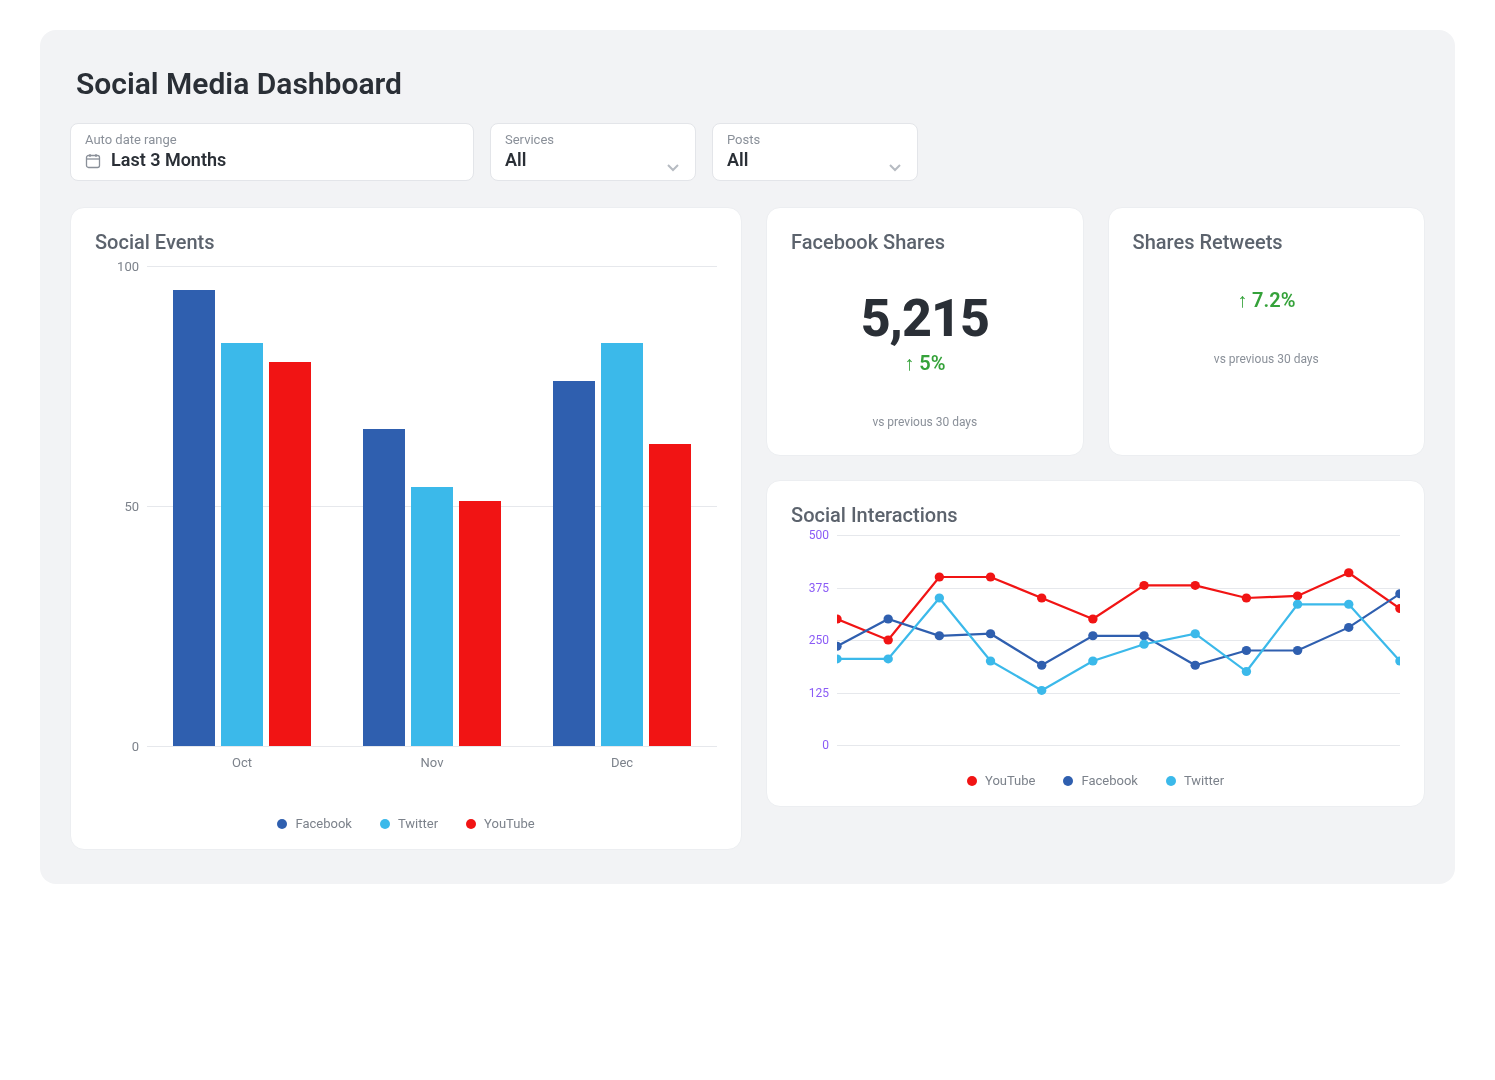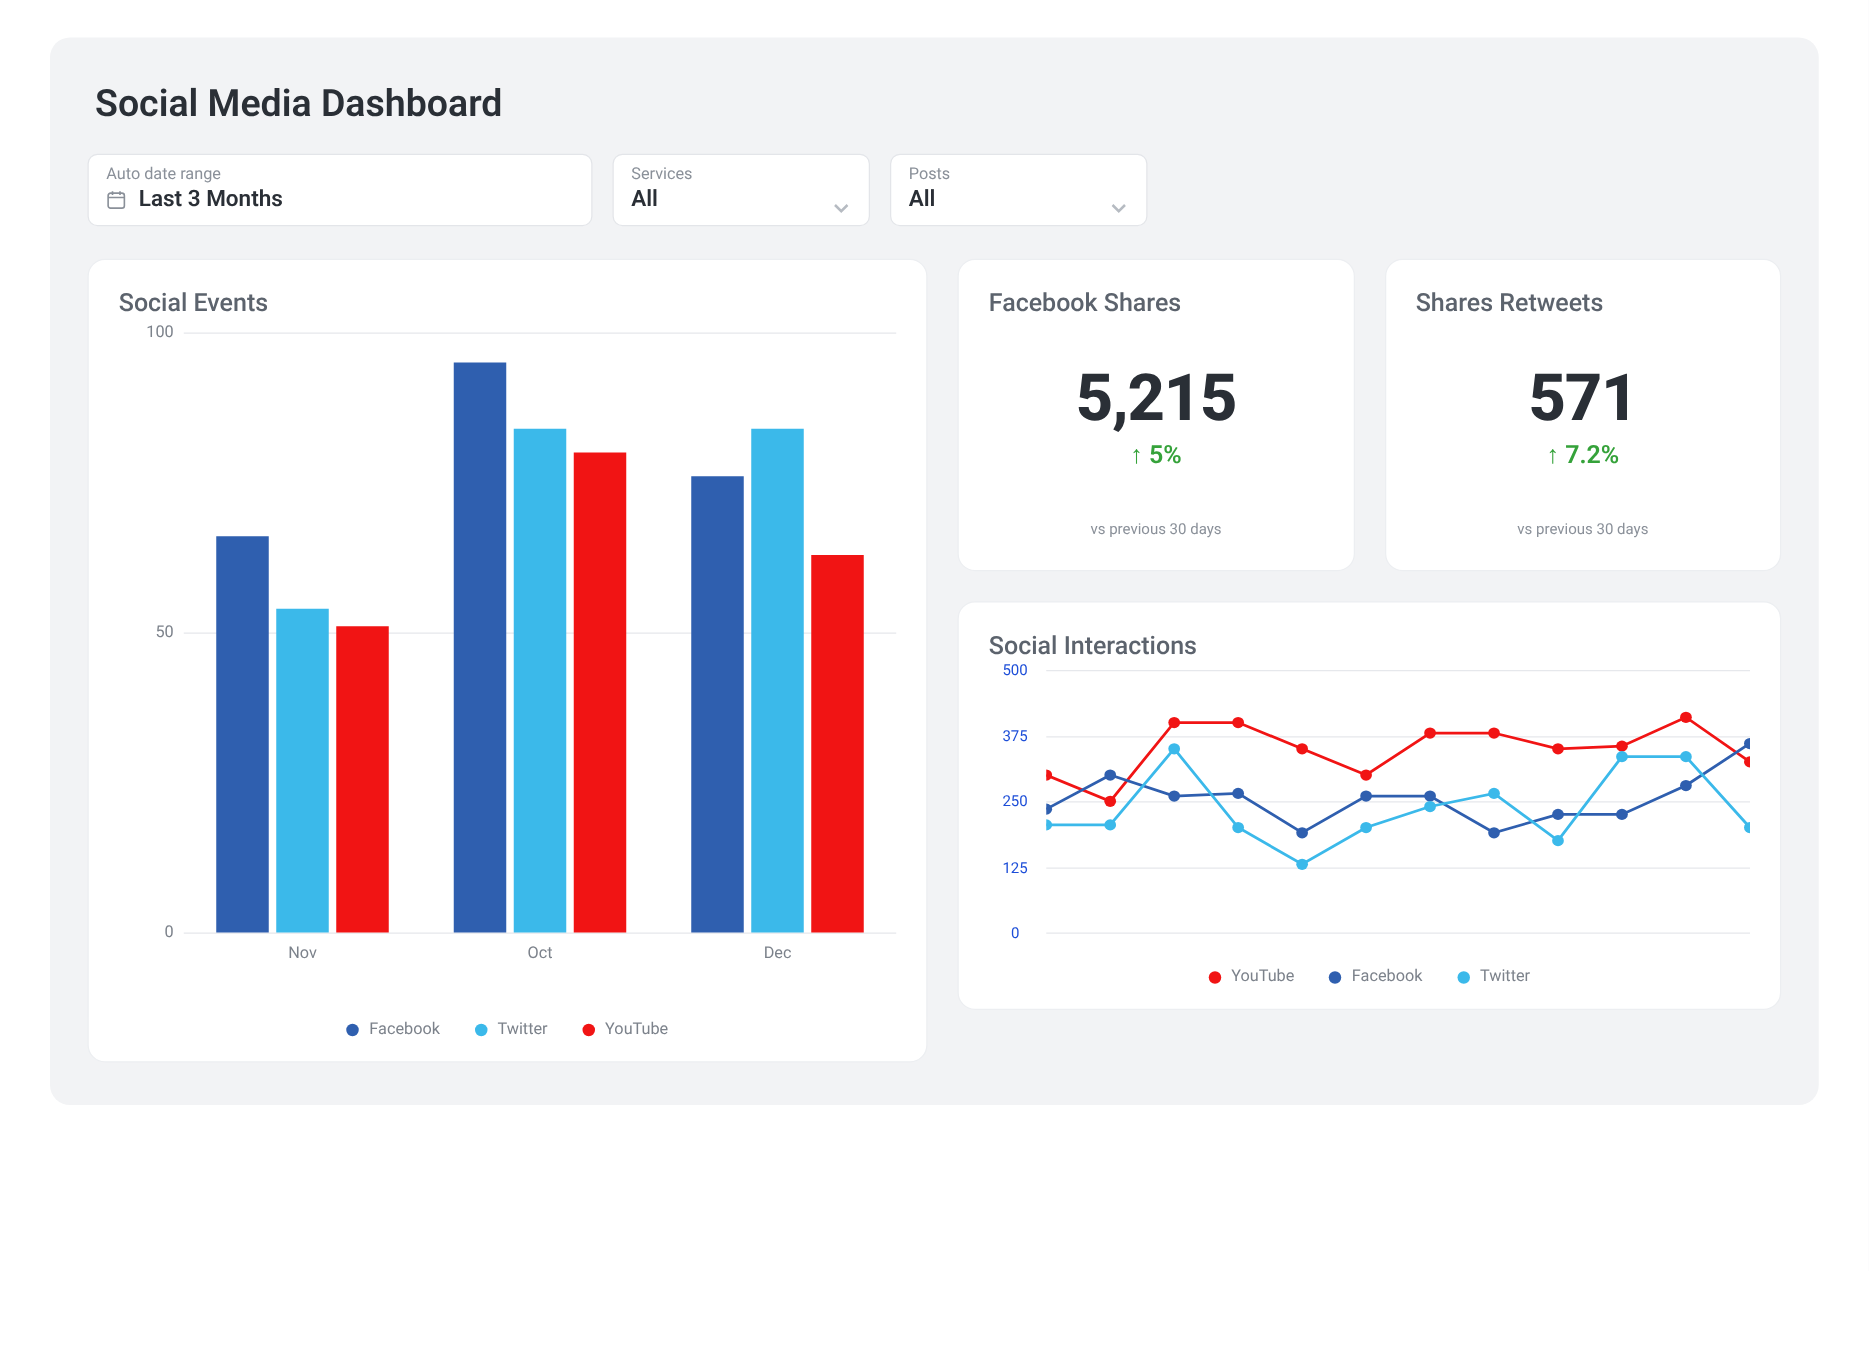--- a/index.html
+++ b/index.html
@@ -177,24 +177,24 @@
     margin-top: 8px;
   }
   .line-plot {
     position: relative;
     height: 210px;
   }
   .line-y-label {
     position: absolute;
     left: -42px;
     font-size: 12px;
-    color: #1d4ed8;
+    color: #8b5cf6;
     transform: translateY(-50%);
     width: 34px;
-    text-align: center;
+    text-align: right;
   }
   .line-grid {
     position: absolute;
     left: 0; right: 0;
     border-top: 1px solid #e6e8ec;
   }
   .line-svg {
     position: absolute;
     inset: 0;
     width: 100%; height: 100%;
@@ -266,30 +266,30 @@
       <div class="bar-chart">
         <div class="bar-plot" id="bar-plot">
             <div class="bar-grid-line" style="top: 100%;"></div>
             <div class="bar-y-label" style="top: 100%;">0</div>
             <div class="bar-grid-line" style="top: 50%;"></div>
             <div class="bar-y-label" style="top: 50%;">50</div>
             <div class="bar-grid-line" style="top: 0%;"></div>
             <div class="bar-y-label" style="top: 0%;">100</div>
             <div class="bar-groups">
               <div class="bar-group">
+                <div class="bar" style="height: 95%; background: rgb(47, 95, 175);"></div>
+                <div class="bar" style="height: 84%; background: rgb(59, 185, 234);"></div>
+                <div class="bar" style="height: 80%; background: rgb(241, 20, 20);"></div>
+                <div class="bar-x-label">Oct</div>
+              </div>
+              <div class="bar-group">
                 <div class="bar" style="height: 66%; background: rgb(47, 95, 175);"></div>
                 <div class="bar" style="height: 54%; background: rgb(59, 185, 234);"></div>
                 <div class="bar" style="height: 51%; background: rgb(241, 20, 20);"></div>
                 <div class="bar-x-label">Nov</div>
-              </div>
-              <div class="bar-group">
-                <div class="bar" style="height: 95%; background: rgb(47, 95, 175);"></div>
-                <div class="bar" style="height: 84%; background: rgb(59, 185, 234);"></div>
-                <div class="bar" style="height: 80%; background: rgb(241, 20, 20);"></div>
-                <div class="bar-x-label">Oct</div>
               </div>
               <div class="bar-group">
                 <div class="bar" style="height: 76%; background: rgb(47, 95, 175);"></div>
                 <div class="bar" style="height: 84%; background: rgb(59, 185, 234);"></div>
                 <div class="bar" style="height: 63%; background: rgb(241, 20, 20);"></div>
                 <div class="bar-x-label">Dec</div>
               </div>
             </div>
           </div>
       </div>
@@ -314,21 +314,20 @@
 
       <div class="kpi-row">
         <div class="card kpi-card">
           <div class="card-title">Facebook Shares</div>
           <div class="kpi-value">5,215</div>
           <div class="kpi-delta">↑ 5%</div>
           <div class="kpi-sub">vs previous 30 days</div>
         </div>
         <div class="card kpi-card">
           <div class="card-title">Shares Retweets</div>
-          <div class="kpi-value">571</div>
           <div class="kpi-delta">↑ 7.2%</div>
           <div class="kpi-sub">vs previous 30 days</div>
         </div>
       </div>
 
       <div class="card">
         <div class="card-title">Social Interactions</div>
         <div class="line-wrap">
           <div class="line-plot" id="line-plot">
               <div class="line-grid" style="top: 100%;"></div>

